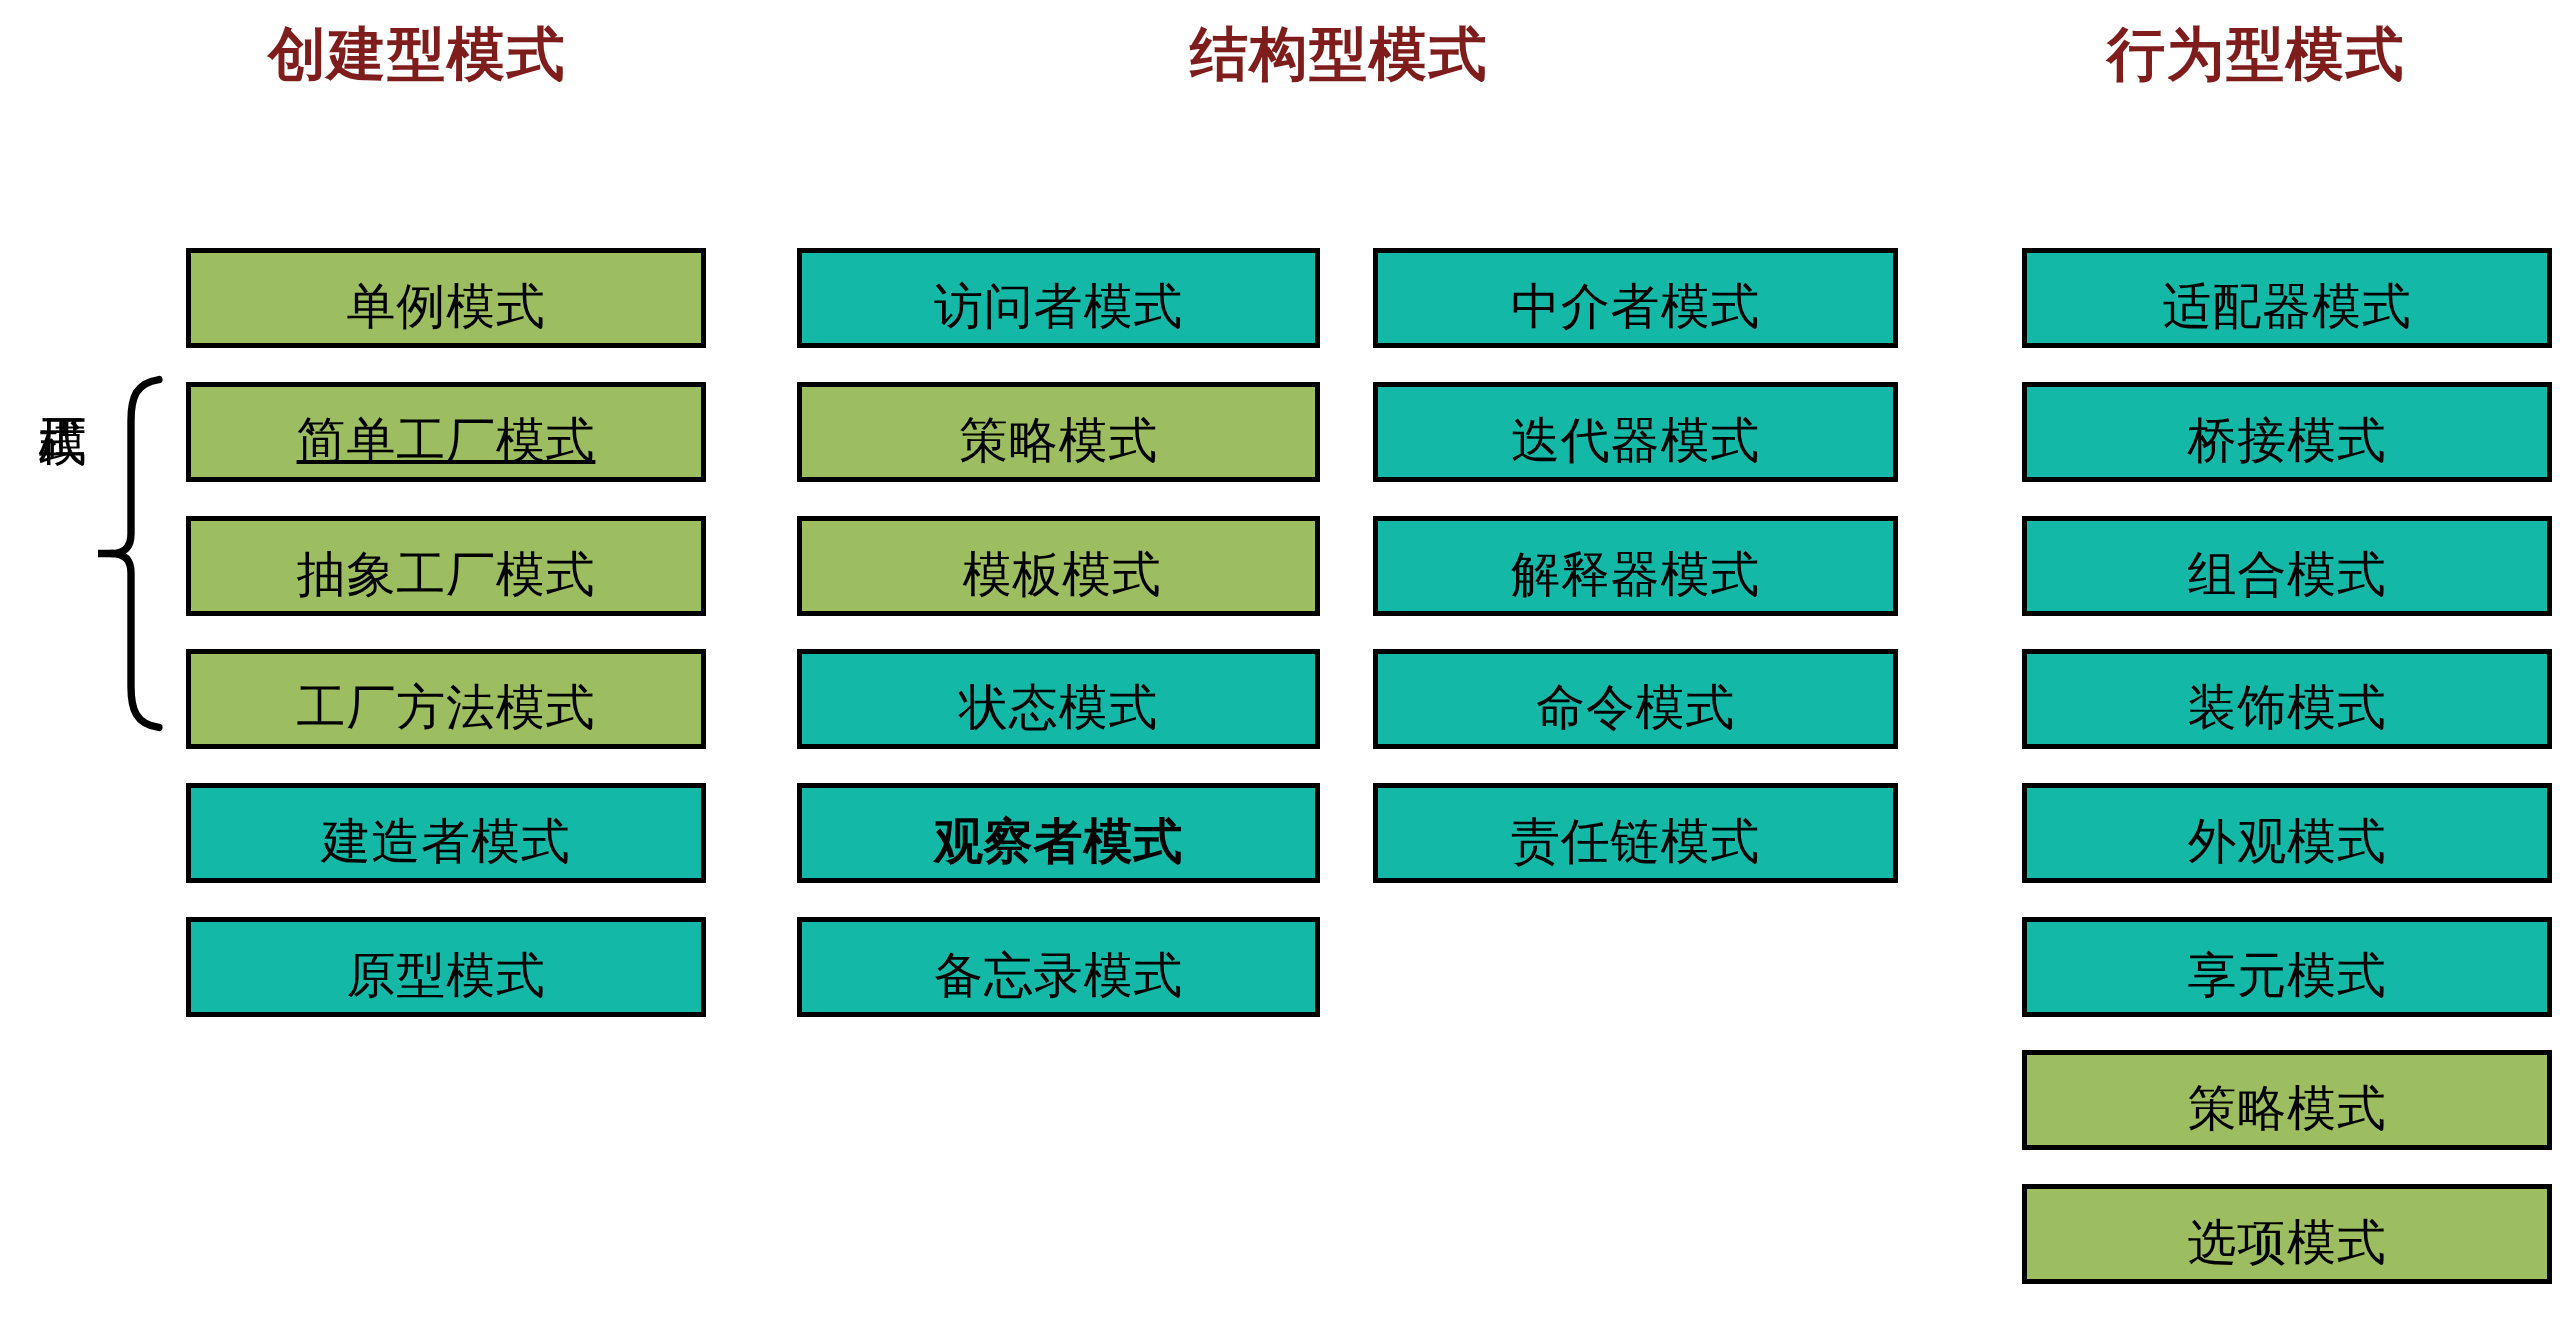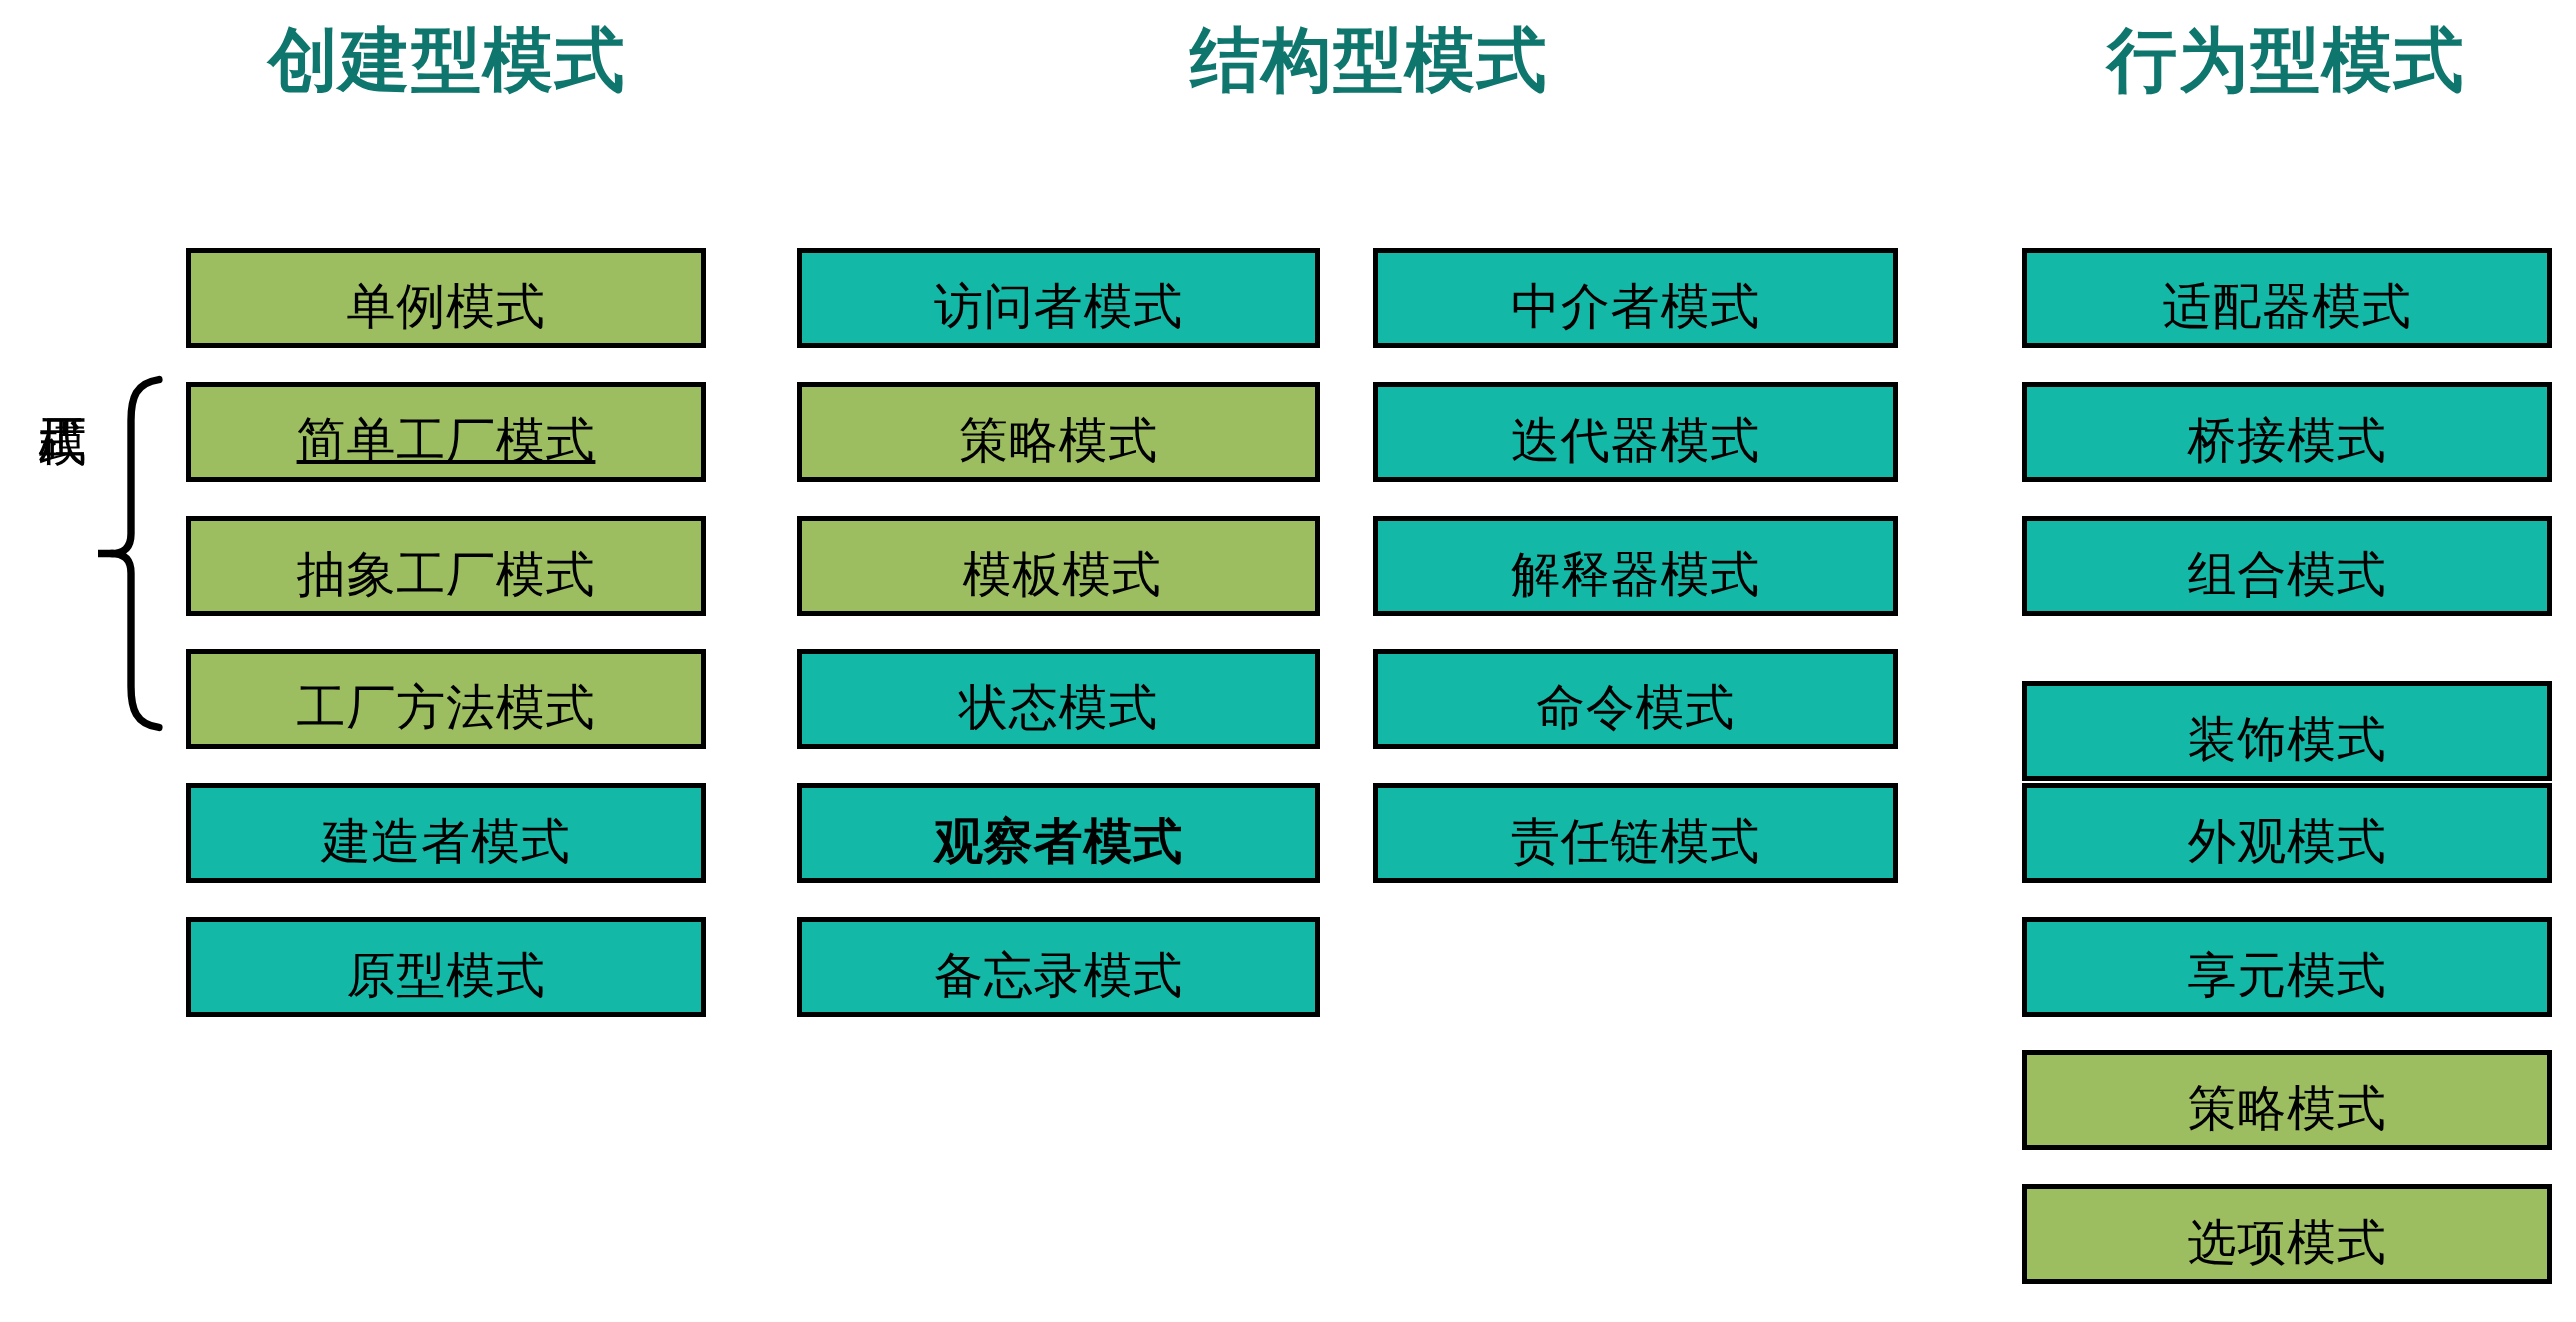--- a/index.html
+++ b/index.html
@@ -14,23 +14,23 @@
     position: relative;
     width: 2576px;
     height: 1322px;
     background: #ffffff;
     overflow: hidden;
   }
 
   
   .col-heading {
     position: absolute;
-    font-size: 70px;
+    font-size: 58px;
     font-weight: bold;
-    color: #0f766e;
+    color: #7f1d1d;
     letter-spacing: 1.6px;
     white-space: nowrap;
     line-height: 1;
   }
   #heading-creational { left: 268px;  top: 24.6px; }
   #heading-structural { left: 1190px; top: 24.6px; }
   #heading-behavioral { left: 2107px; top: 24.6px; }
 
   
   .pattern-box {
@@ -165,21 +165,21 @@
       </div>
       <div class="pattern-box col-4" style="top: 248px;">
         <span class="pattern-label">适配器模式</span>
       </div>
       <div class="pattern-box col-4" style="top: 382px;">
         <span class="pattern-label">桥接模式</span>
       </div>
       <div class="pattern-box col-4" style="top: 516px;">
         <span class="pattern-label">组合模式</span>
       </div>
-      <div class="pattern-box col-4" style="top: 681px;">
+      <div class="pattern-box col-4" style="top: 649px;">
         <span class="pattern-label">装饰模式</span>
       </div>
       <div class="pattern-box col-4" style="top: 783px;">
         <span class="pattern-label">外观模式</span>
       </div>
       <div class="pattern-box col-4" style="top: 917px;">
         <span class="pattern-label">享元模式</span>
       </div>
       <div class="pattern-box col-4 is-green" style="top: 1050px;">
         <span class="pattern-label">策略模式</span>

